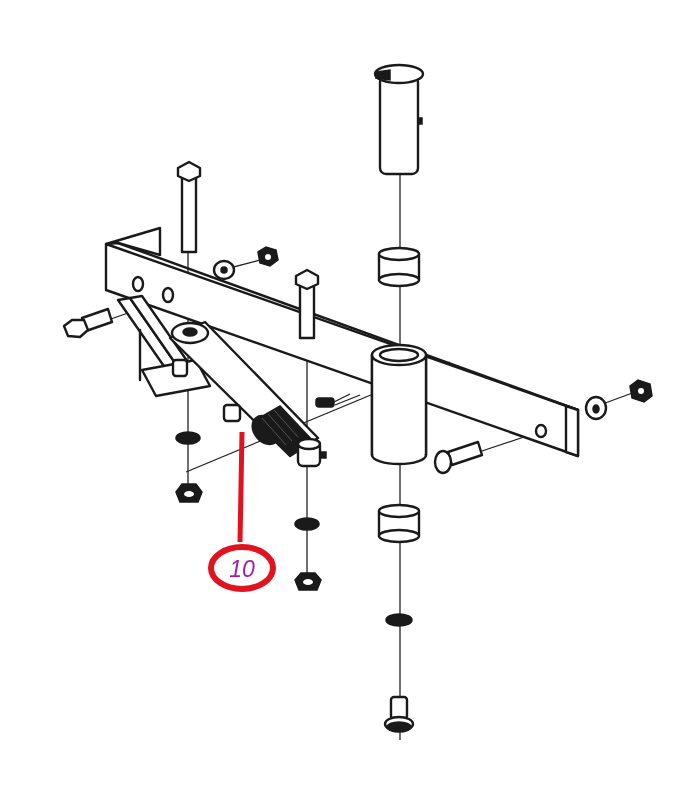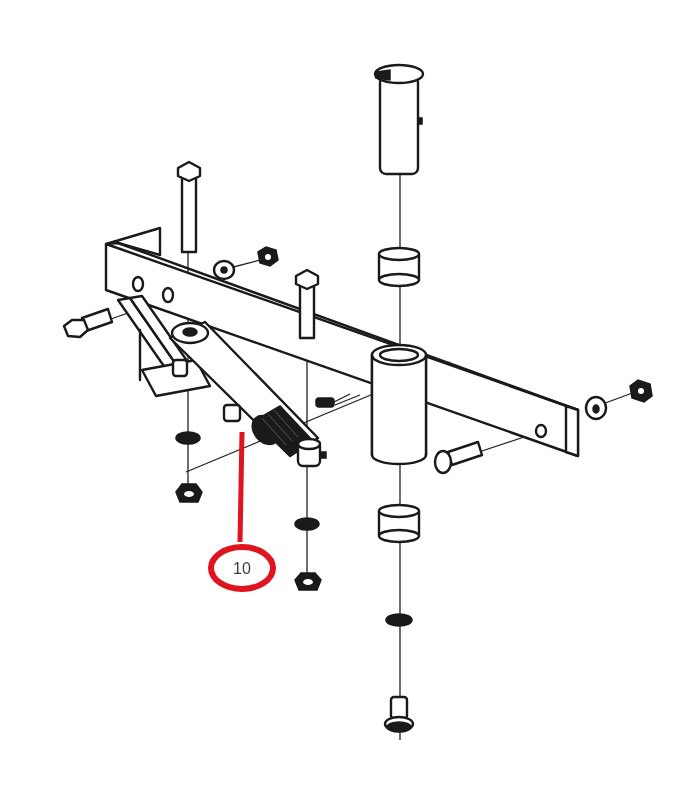--- a/index.html
+++ b/index.html
@@ -5,21 +5,21 @@
   html, body { margin: 0; padding: 0; background: #ffffff; }
   body { width: 685px; height: 800px; overflow: hidden; position: relative; font-family: "Liberation Sans", sans-serif; }
   #stage { position: absolute; left: 0; top: 0; width: 685px; height: 800px; }
   svg { position: absolute; left: 0; top: 0; }
   .ln { stroke: #1a1a1a; stroke-width: 2.4; fill: #ffffff; stroke-linejoin: round; stroke-linecap: round; }
   .thin { stroke: #222; stroke-width: 1.3; fill: none; }
   .dark { fill: #1a1a1a; stroke: #1a1a1a; stroke-width: 1.5; }
   .callout-label {
     position: absolute; left: 212px; top: 552px; width: 60px; height: 34px;
     display: flex; align-items: center; justify-content: center;
-    font-family: "Liberation Sans", sans-serif; font-size: 16px; color: #404040;
+    font-family: "Liberation Sans", sans-serif; font-size: 23px; color: #a21caf; font-style: italic;
   }
 </style>
 </head>
 <body>
 
 <div id="stage">
 <svg width="685" height="800" viewBox="0 0 685 800">
 
   <g>
     <line class="thin" x1="400" y1="175" x2="400" y2="740"></line>

